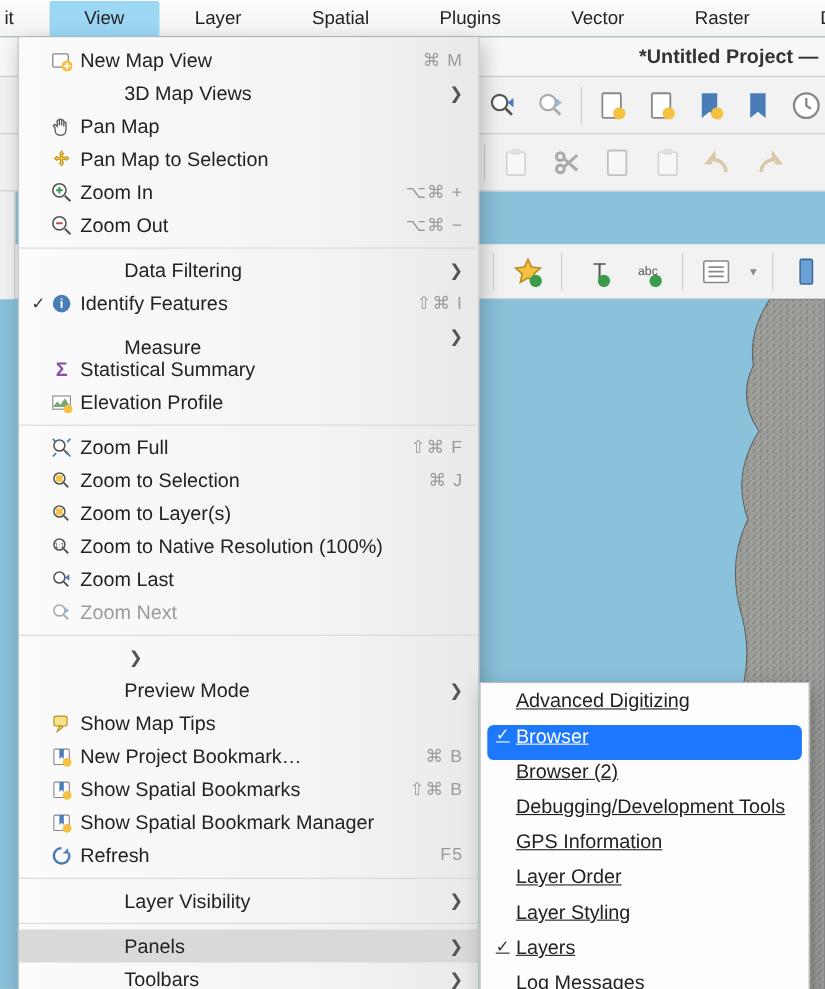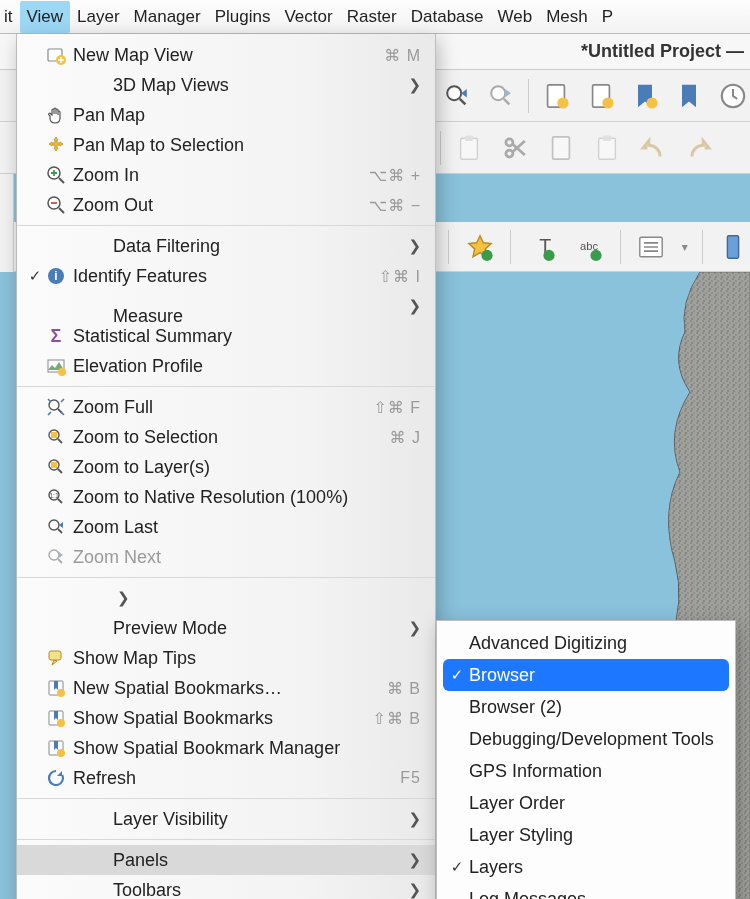--- a/index.html
+++ b/index.html
@@ -6,21 +6,21 @@
   html, body { width: 750px; height: 899px; overflow: hidden; font-family: -apple-system, "Helvetica Neue", Arial, sans-serif; font-size: 17px; color: #222; }
   body { background: #8ac2db; position: relative; }
 
   
   .menubar {
     position: absolute; top: 0; left: 0; right: 0; height: 34px;
     background: linear-gradient(#fdfdfd, #f3f3f3);
     border-bottom: 1px solid #bbb;
     display: flex; align-items: center; padding-left: 0px; gap: 0;
   }
-  .menubar .menu-item { padding: 6px 7px; cursor: default; }
+  .menubar .menu-item { padding: 6px 32px; cursor: default; }
   .menubar .menu-item.active { background: #9cd7f4; border-radius: 2px; }
   .menubar .menu-item.truncated-left { padding-left: 4px; }
   .menubar .menu-item.truncated-right { padding-right: 2px; }
 
   
   .titlebar {
     position: absolute; top: 34px; left: 0; right: 0; height: 36px;
     background: #f7f7f7; border-bottom: 1px solid #ccc;
     display: flex; align-items: center; justify-content: flex-end; padding-right: 6px;
     font-size: 18px; font-weight: 600; color: #333;
@@ -81,22 +81,22 @@
 
   
   .submenu {
     position: absolute; top: 620px; left: 436px; width: 300px;
     background: #fdfdfd;
     border: 1px solid #bdbdbd;
     box-shadow: 3px 6px 18px rgba(0,0,0,0.25);
     padding: 6px 0;
   }
   .submenu .srow {
-    display: flex; align-items: center; height: 32px;
-    padding: 0 16px 0 10px; cursor: default;
+    display: flex; align-items: flex-start; height: 32px;
+    padding: 0 16px 0 10px; cursor: default; text-decoration: underline;
   }
   .submenu .srow .scheck { width: 20px; text-align: center; font-size: 15px; color: #333; }
   .submenu .srow .slabel { flex: 1; padding-left: 2px; font-size: 18px; }
   .submenu .srow.selected { background: #1e78ff; color: #fff; border-radius: 6px; margin: 0 6px; padding: 0 10px 0 4px; }
   .submenu .srow.selected .scheck { color: #fff; }
   .stroke-dark { stroke: #555; fill: none; stroke-width: 2; }
 </style>
 </head>
 <body>
 
@@ -201,21 +201,21 @@
     <g id="svg-tool">
         <rect x="6" y="2" width="8" height="16" rx="1" fill="#6aa0d6" stroke="#3a6a9a"></rect>
       </g>
   </defs>
 </svg>
 
 <div class="menubar" id="menubar">
     <div class="menu-item truncated-left">it</div>
     <div class="menu-item active">View</div>
     <div class="menu-item">Layer</div>
-    <div class="menu-item">Manager</div>
+    <div class="menu-item">Spatial</div>
     <div class="menu-item">Plugins</div>
     <div class="menu-item">Vector</div>
     <div class="menu-item">Raster</div>
     <div class="menu-item">Database</div>
     <div class="menu-item">Web</div>
     <div class="menu-item">Mesh</div>
     <div class="menu-item truncated-right">P</div>
   </div>
 
 <div class="titlebar">
@@ -524,21 +524,21 @@
       </span>
       <span class="label">Show Map Tips</span>
     </div>
     <div class="row">
       <span class="check"></span>
       <span class="icon">
         <svg viewBox="0 0 20 20">
           <use href="#svg-bookmark"></use>
         </svg>
       </span>
-      <span class="label">New Spatial Bookmarks…</span>
+      <span class="label">New Project Bookmark…</span>
       <span class="accel">⌘ B</span>
     </div>
     <div class="row">
       <span class="check"></span>
       <span class="icon">
         <svg viewBox="0 0 20 20">
           <use href="#svg-bookmark"></use>
         </svg>
       </span>
       <span class="label">Show Spatial Bookmarks</span>

